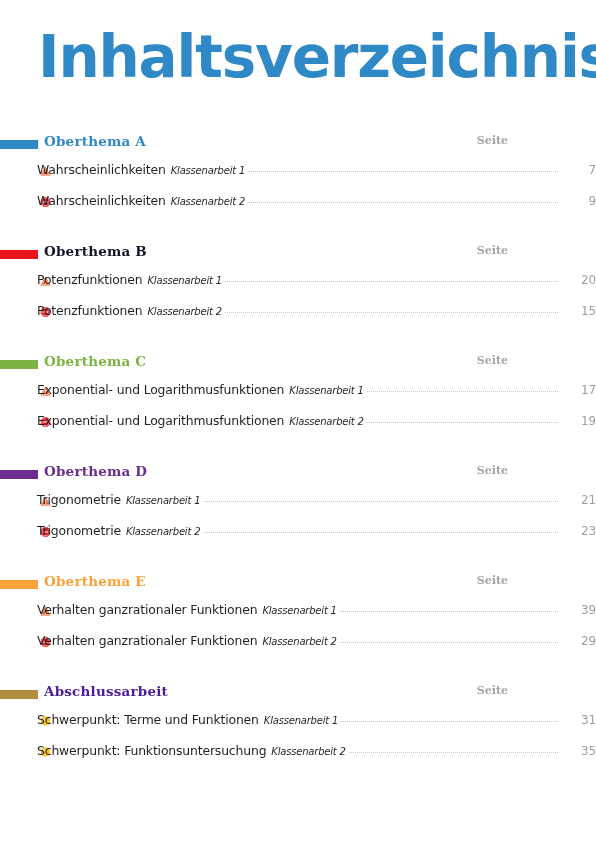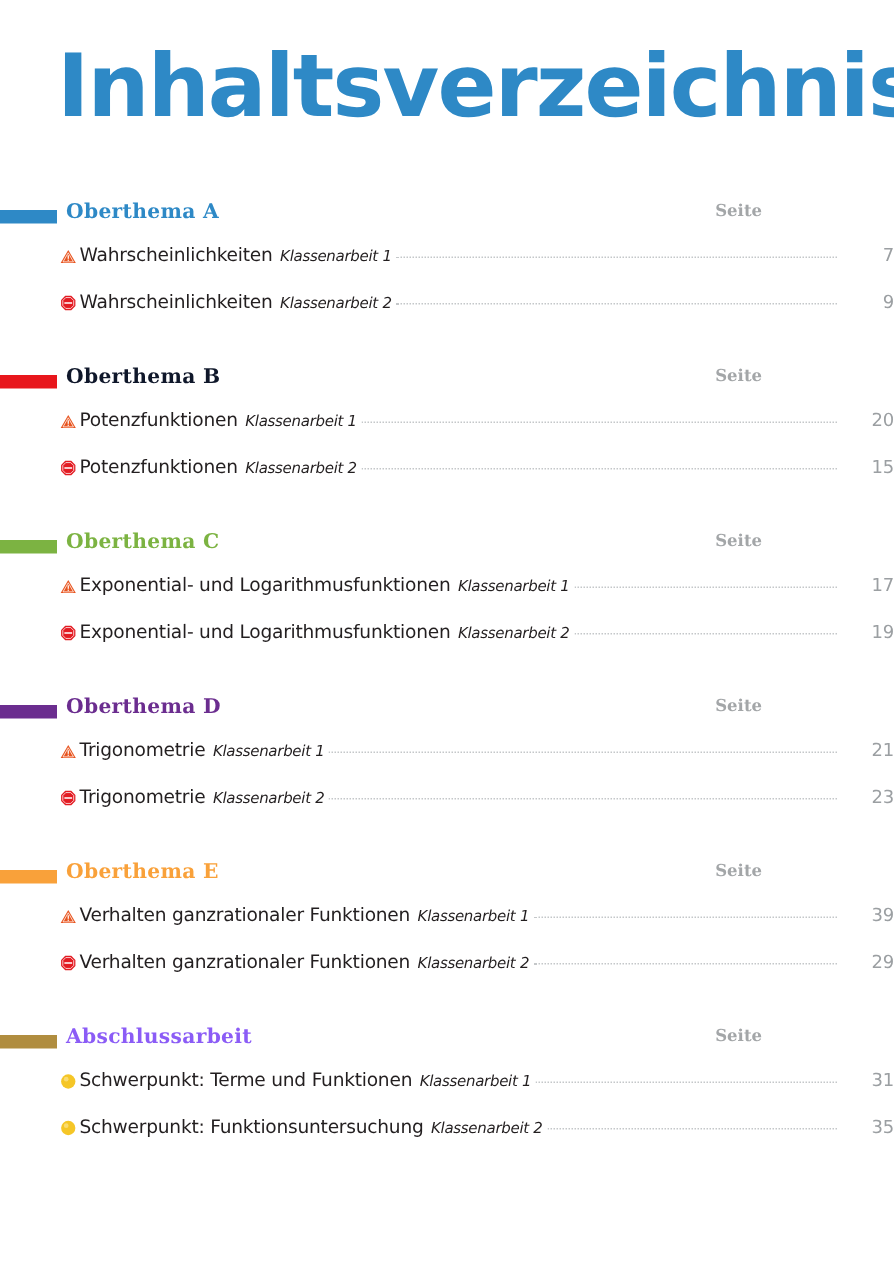--- a/index.html
+++ b/index.html
@@ -86,21 +86,21 @@
     font-size: 11px;
     line-height: 18px;
     color: #a3a6a8;
     white-space: nowrap;
   }
 
   
   .entry {
     position: relative;
     height: 31px;
-    padding-left: 40px;
+    padding-left: 24px;
     display: flex;
     align-items: center;
   }
 
   .bullet {
     position: absolute;
     left: 40px;
     top: 50%;
     transform: translateY(-50%);
     width: 11px;
@@ -365,21 +365,21 @@
             <span class="entry-title">Verhalten ganzrationaler Funktionen</span>
             <span class="entry-sub">Klassenarbeit 2</span>
             <span class="leader"></span>
             <span class="page-num">29</span>
           </div>
         </div>
       </div>
       <div class="section">
         <div class="section-head">
           <span class="swatch" style="background: rgb(176, 141, 63);"></span>
-          <div class="section-title" style="color: #8b5cf6;">Abschlussarbeit</div>
+          <div class="section-title" style="color: #4c1d95;">Abschlussarbeit</div>
           <div class="seite-label">Seite</div>
         </div>
         <div class="entry">
           <span class="bullet ico-dot">
             <svg viewBox="0 0 24 24" width="11" height="11">
               <circle cx="12" cy="12" r="10.4" fill="#f5c627"></circle>
               <circle cx="9" cy="8.6" r="3.4" fill="#fadf7e" opacity="0.85"></circle>
             </svg>
           </span>
           <div class="entry-body">

